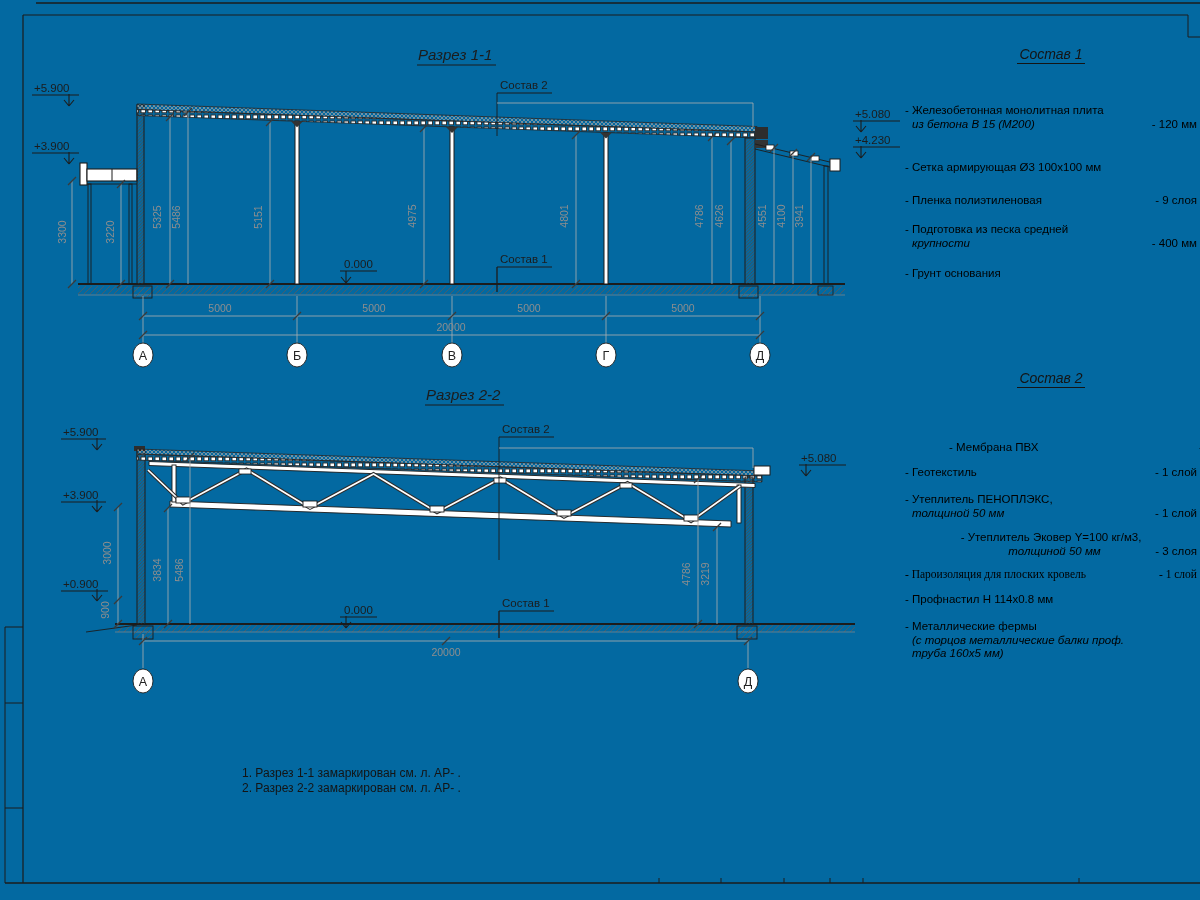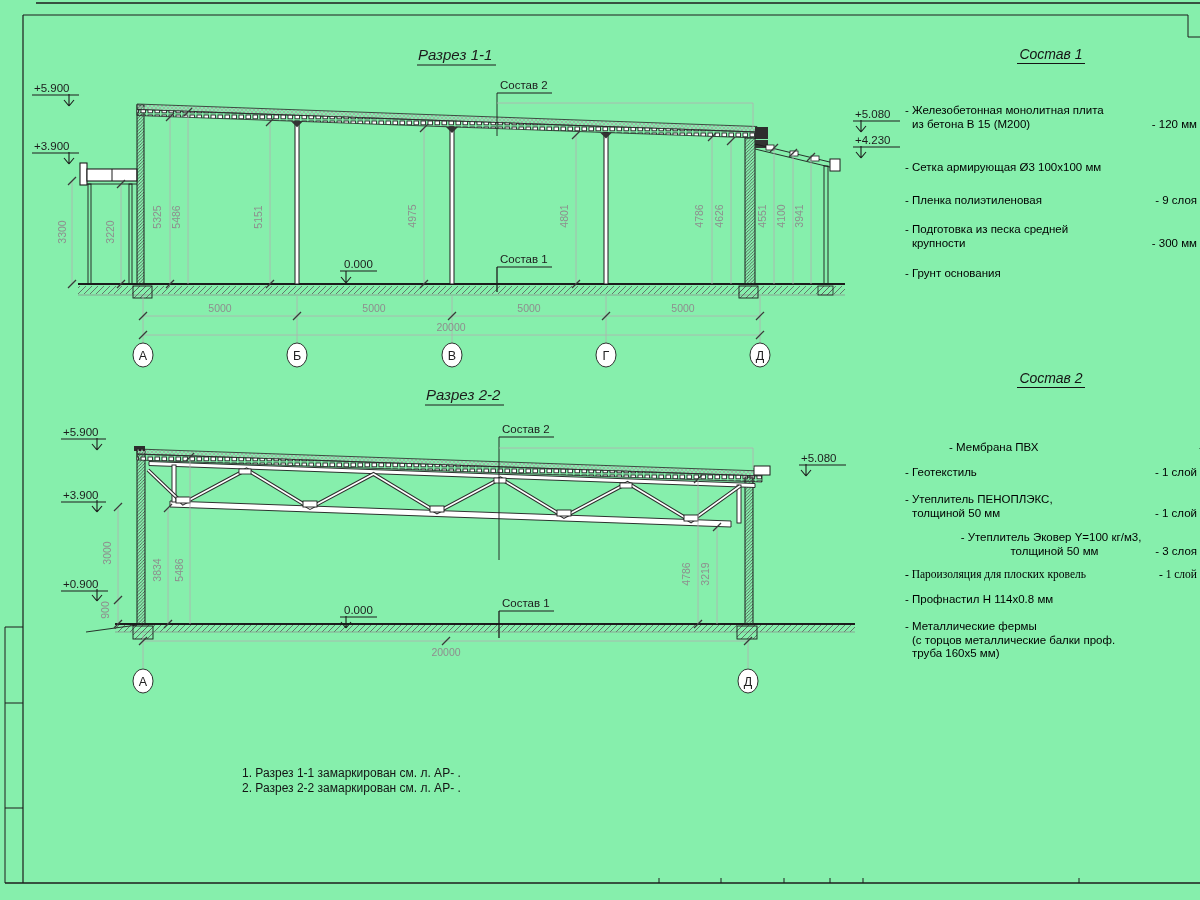--- a/index.html
+++ b/index.html
@@ -1,35 +1,35 @@
 <!DOCTYPE html>
 <html><head>
 <meta charset="utf-8">
 <style>
   html,body{margin:0;padding:0;background:#fff;width:1200px;height:900px;overflow:hidden;
     font-family:"Liberation Sans", sans-serif;}
-  #sheet{position:absolute;left:0;top:0;width:1200px;height:900px;background:#86efac;}
+  #sheet{position:absolute;left:0;top:0;width:1200px;height:900px;background:#0369a1;}
   svg{position:absolute;left:0;top:0;}
   svg text{font-family:"Liberation Sans", sans-serif;}
   .ttl{font-size:15px;font-style:italic;fill:#1c1c1c;}
   .lead{font-size:11.5px;fill:#1c1c1c;}
   .elev{font-size:11.5px;fill:#1c1c1c;}
   .dim{font-size:10.5px;fill:#8e8e8e;}
   .axl{font-size:12.5px;fill:#222;}
   .thin{stroke:#1c1c1c;stroke-width:0.9;fill:none;}
   .gline{stroke:#b0b0b0;stroke-width:0.8;fill:none;}
   .tick{stroke:#3a3a3a;stroke-width:1.2;fill:none;}
   .ularrow{stroke:#1c1c1c;stroke-width:1.1;fill:none;}
   .tr1{stroke:#2d2d2d;stroke-width:3.8;fill:none;}
   .tr2{stroke:#ffffff;stroke-width:1.7;fill:none;}
   .p-head{position:absolute;left:905px;width:292px;text-align:center;
     font-size:14px;font-style:italic;color:#141414;}
   .p-head span{border-bottom:1px solid #141414;padding:0 2px 1px 2px;}
   .list-item{position:absolute;left:905px;width:292px;font-size:11.5px;line-height:13.5px;}
-  .li-cont{padding-left:7px;}
+  .li-cont{padding-left:7px;font-style:italic;}
   .li-val{position:absolute;right:0;bottom:0;white-space:nowrap;}
   .notes{position:absolute;left:203px;top:766px;font-size:12px;line-height:15px;color:#141414;margin-left:39px;}
 </style>
 </head>
 <body>
 
 <div id="sheet">
 
 <svg width="1200" height="900" viewBox="0 0 1200 900">
   <defs>
@@ -357,21 +357,21 @@
 <div class="list-item" style="top:161px;">
   <div>- Сетка армирующая Ø3 100x100 мм</div>
 </div>
 <div class="list-item" style="top:194px;">
   <div>- Пленка полиэтиленовая</div>
   <div class="li-val">- 9 слоя</div>
 </div>
 <div class="list-item" style="top:223px;">
   <div>- Подготовка из песка средней</div>
   <div class="li-cont">крупности</div>
-  <div class="li-val">- 300 мм</div>
+  <div class="li-val">- 400 мм</div>
 </div>
 <div class="list-item" style="top:267px;">
   <div>- Грунт основания</div>
 </div>
 
 <div class="p-head" style="top:370px;">
   <span>Состав 2</span>
 </div>
 <div class="list-item" style="top:441px;margin-left:44px;">
   <div>- Мембрана ПВХ</div>

